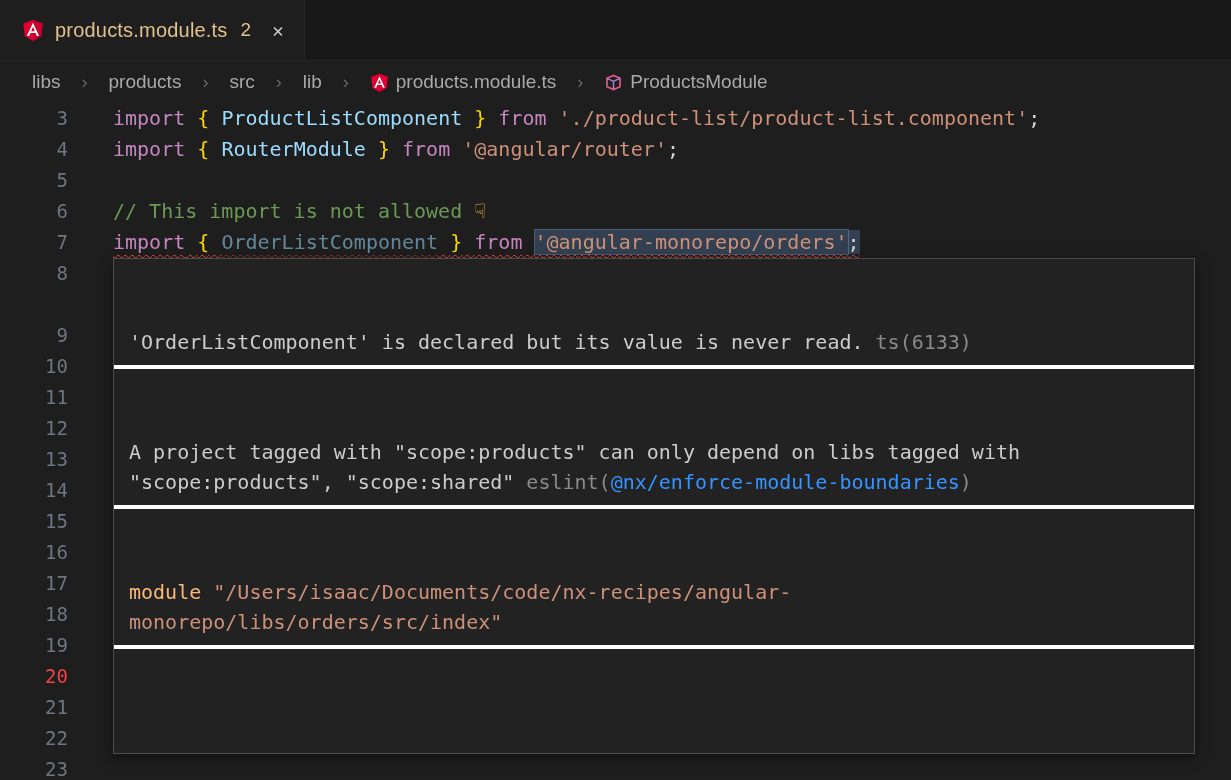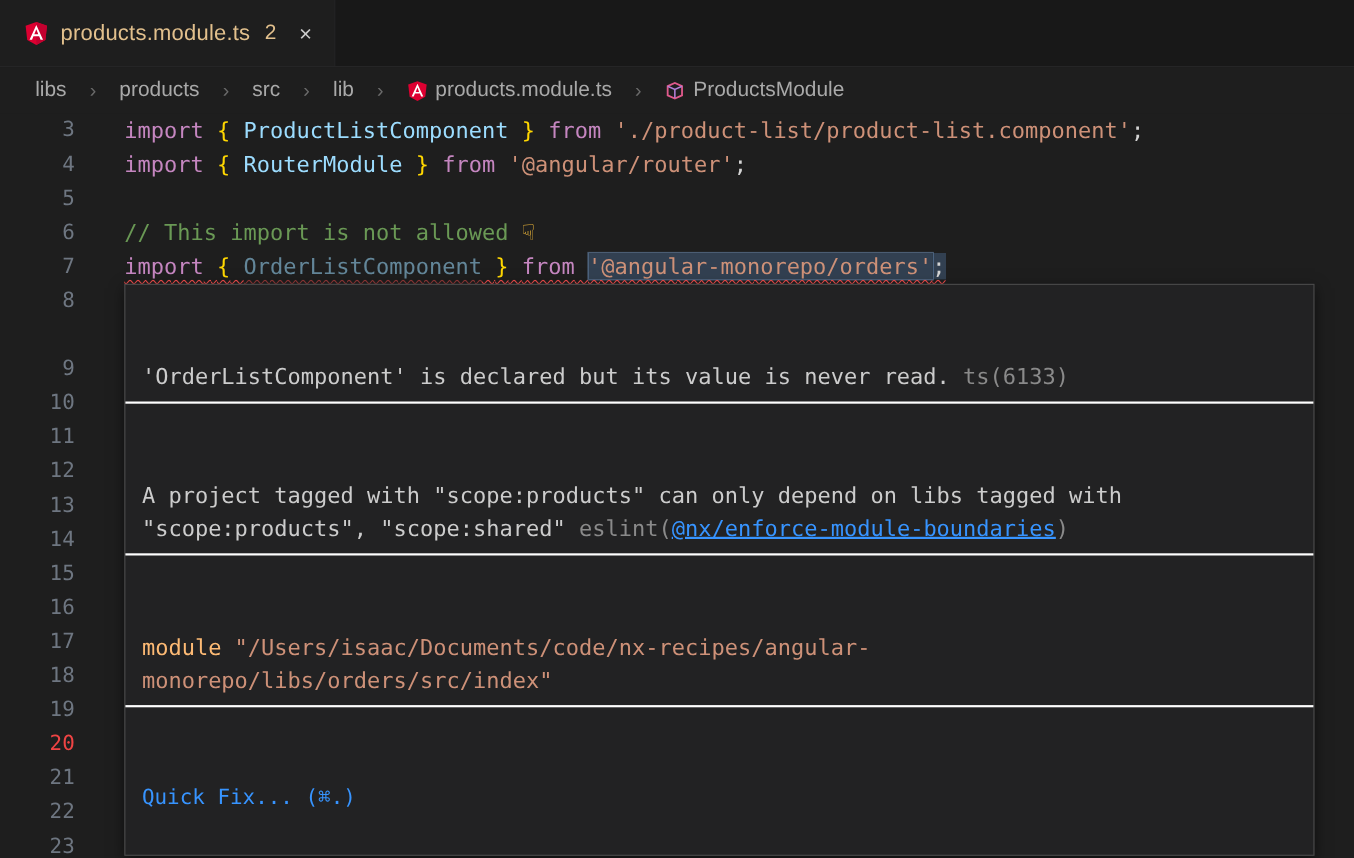--- a/index.html
+++ b/index.html
@@ -111,23 +111,23 @@
     width: 1082px;
     background: #222223;
     border: 1px solid #4b4b4b;
     box-shadow: 0 4px 12px rgba(0,0,0,.5);
     color: #cccccc;
     font-size: 20px;
     line-height: 30px;
     z-index: 10;
     white-space: pre-wrap;
   }
-  .hrow { padding: 8px 15px; border-bottom: 2px solid #ffffff; }
+  .hrow { padding: 8px 15px; border-bottom: 4px solid #ffffff; }
   .dim  { color: #8a8a8a; }
-  .hlink { color: #3794ff; text-decoration: underline; cursor: pointer; }
+  .hlink { color: #3794ff; cursor: pointer; }
   .hover .kw2 { color: #fdba74; margin-top: 32px; }
   .hover .str { color: #ce9178; }
   .actions {
     display: flex;
     gap: 38px;
     padding: 7px 15px;
     font-size: 19px;
     border-bottom: none;
   }
   .alink { color: #3794ff; cursor: pointer; }
@@ -276,15 +276,14 @@
       <div class="ln">23</div>
       <div class="codec"><span></span></div>
     </div>
   </div>
 
 <div class="hover">
   <div class="hrow"><span>'OrderListComponent' is declared but its value is never read.</span><span class="dim"> ts(6133)</span></div>
   <div class="hrow"><div><span>A project tagged with "scope:products" can only depend on libs tagged with</span></div><div><span>"scope:products", "scope:shared" </span><span class="dim">eslint(</span><span class="hlink">@nx/enforce-module-boundaries</span><span class="dim">)</span></div></div>
   <div class="hrow"><div><span class="kw2">module</span><span class="str"> "/Users/isaac/Documents/code/nx-recipes/angular-</span></div><div><span class="str">monorepo/libs/orders/src/index"</span></div></div>
   <div class="hrow actions">
-    <span class="alink">Quick Fix... (⌘.)</span>
   </div>
 </div>
 
 </body></html>

